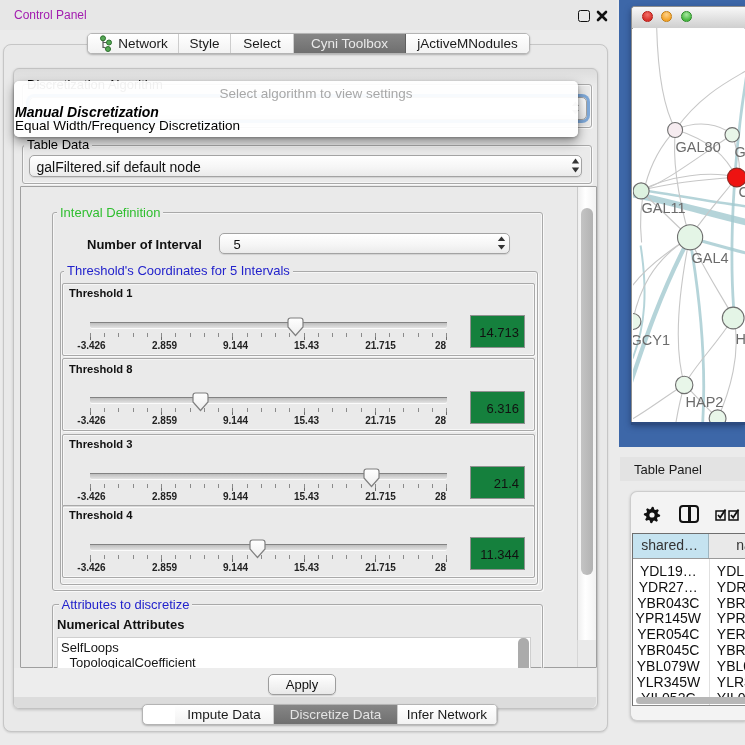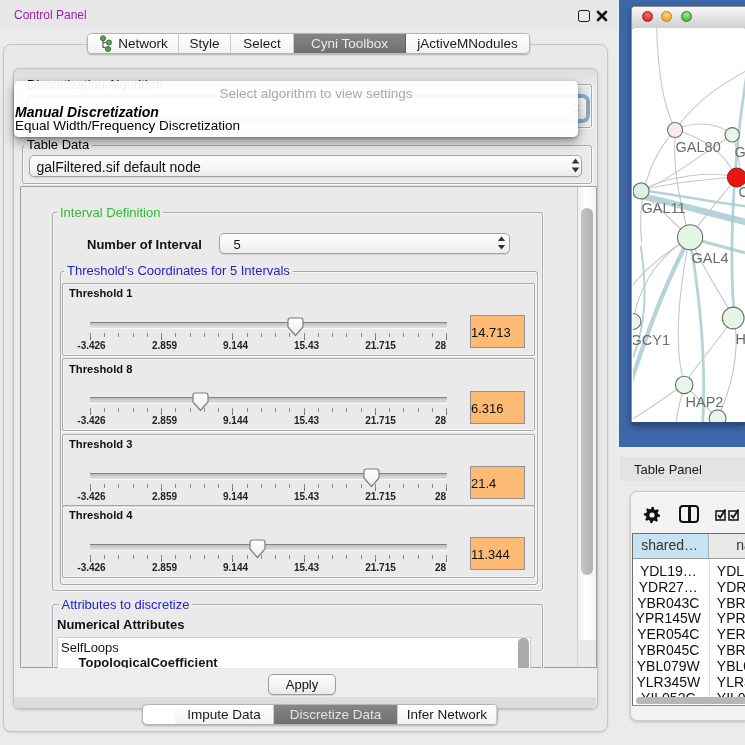--- a/index.html
+++ b/index.html
@@ -15,21 +15,21 @@
 .tabseg:last-child{border-right:none;}
 .group{border:1px solid #a9a9a9;border-radius:3px;box-shadow:inset 0 0 0 1px rgba(255,255,255,0.55), 1px 1px 0 rgba(255,255,255,0.7);}
 .glabel{font-size:13px;background:#eaeaea;padding:0 3px;line-height:13px;}
 .combo{border:1px solid #a3a3a3;border-radius:5px;background:linear-gradient(#ffffff,#f6f6f6 55%,#ebebeb);box-shadow:0 1px 1px rgba(0,0,0,0.1);font-size:13px;color:#111;}
 .thr{left:40.5px;width:471px;height:71px;border:1px solid #a9a9a9;border-radius:2px;box-shadow:inset 0 0 0 1px rgba(255,255,255,0.55), 1px 1px 0 rgba(255,255,255,0.7);}
 .thrtitle{position:absolute;left:6.5px;top:3.5px;font-weight:bold;font-size:11.2px;color:#111;}
 .track{position:absolute;left:27.5px;width:357px;top:38px;height:5px;border-top:1.4px solid #828282;background:linear-gradient(#bdbdbd,#e3e3e3);border-radius:0 0 2px 2px;box-shadow:0 1px 0 rgba(255,255,255,0.8);}
 .ticksmin{position:absolute;left:27.5px;width:358px;top:49px;height:4px;background:repeating-linear-gradient(90deg,#8a8a8a 0 1px,transparent 1px 14.24px);}
 .ticksmaj{position:absolute;left:27.5px;width:358px;top:49px;height:7px;background:repeating-linear-gradient(90deg,#6e6e6e 0 1px,transparent 1px 71.2px);}
 .ticklabel{position:absolute;top:57px;font-size:10px;font-weight:bold;color:#222;width:60px;text-align:center;line-height:10px;}
-.valbox{position:absolute;left:407.5px;top:31.5px;width:55px;height:33px;background:#fdba74;border:1px solid #919191;font-size:13px;color:#111;text-align:left;line-height:33px;padding-right:5px;box-sizing:border-box;}
+.valbox{position:absolute;left:407.5px;top:31.5px;width:55px;height:33px;background:#15803d;border:1px solid #919191;font-size:13px;color:#111;text-align:right;line-height:33px;padding-right:5px;box-sizing:border-box;}
 .thumb{position:absolute;top:33px;width:17px;height:20px;}
 .bluetext{color:#2323cc;font-size:13px;}
 .greentext{color:#2fbe2f;font-size:13px;}
 .listitem{font-size:13px;color:#161616;line-height:15.3px;}
 .bottombar{left:14px;top:667.5px;width:582px;height:29.5px;background:#ededed;}
 .btn{border:1px solid #9d9d9d;border-radius:5px;background:linear-gradient(#ffffff,#e9e9e9);font-size:13px;color:#111;text-align:center;box-shadow:0 1px 1px rgba(0,0,0,0.12);}
 .seg2{height:100%;display:flex;align-items:center;justify-content:center;font-size:13.5px;color:#1a1a1a;border-right:1px solid #cdcdcd;background:linear-gradient(#ffffff,#f2f2f2);}
 .seg2.dark{background:linear-gradient(#868686,#6f6f6f);color:#e4e4e4;}
 .cell{position:absolute;font-size:14px;color:#101010;}
 </style></head><body>
@@ -146,21 +146,21 @@
 <svg class="thumb" style="left:186.3px;">
           <path d="M3.5,1 L13.5,1 Q16,1 16,3.5 L16,10 L8.5,18.5 L1,10 L1,3.5 Q1,1 3.5,1 Z" fill="url(#tg)" stroke="#7f7f7f" stroke-width="1.2"></path>
         </svg>
 <div class="valbox">11.344</div>
 </div>
 <div class="abs group" style="left:31px;top:401.8px;width:489px;height:110px;"></div>
 <div class="abs glabel bluetext" style="left:37.5px;top:395.5px;">Attributes to discretize</div>
 <div class="abs" style="left:36px;top:414.5px;font-size:13px;font-weight:bold;color:#111;">Numerical Attributes</div>
 <div class="abs" style="left:35.5px;top:434px;width:474px;height:46px;background:#ffffff;border:1px solid #cfcfcf;box-sizing:border-box;overflow:hidden;">
 <div style="padding:2.5px 0 0 3.5px;" class="listitem">SelfLoops</div>
-<div style="padding-left:21px;font-weight:bold;" class="listitem">TopologicalCoefficient</div>
+<div style="padding-left:12px;" class="listitem">TopologicalCoefficient</div>
 <div style="padding-left:3.5px;" class="listitem">BetweennessCentrality</div>
 </div>
 <div class="abs" style="left:496.5px;top:435px;width:11px;height:46px;background:#ababab;border-radius:5px 5px 0 0;"></div>
 </div>
 <svg width="0" height="0" style="position:absolute;">
       <defs>
         <linearGradient id="tg" x1="0" y1="0" x2="0" y2="1">
           <stop offset="0" stop-color="#ffffff"></stop>
           <stop offset="0.5" stop-color="#f6f6f6"></stop>
           <stop offset="1" stop-color="#ededed"></stop>

